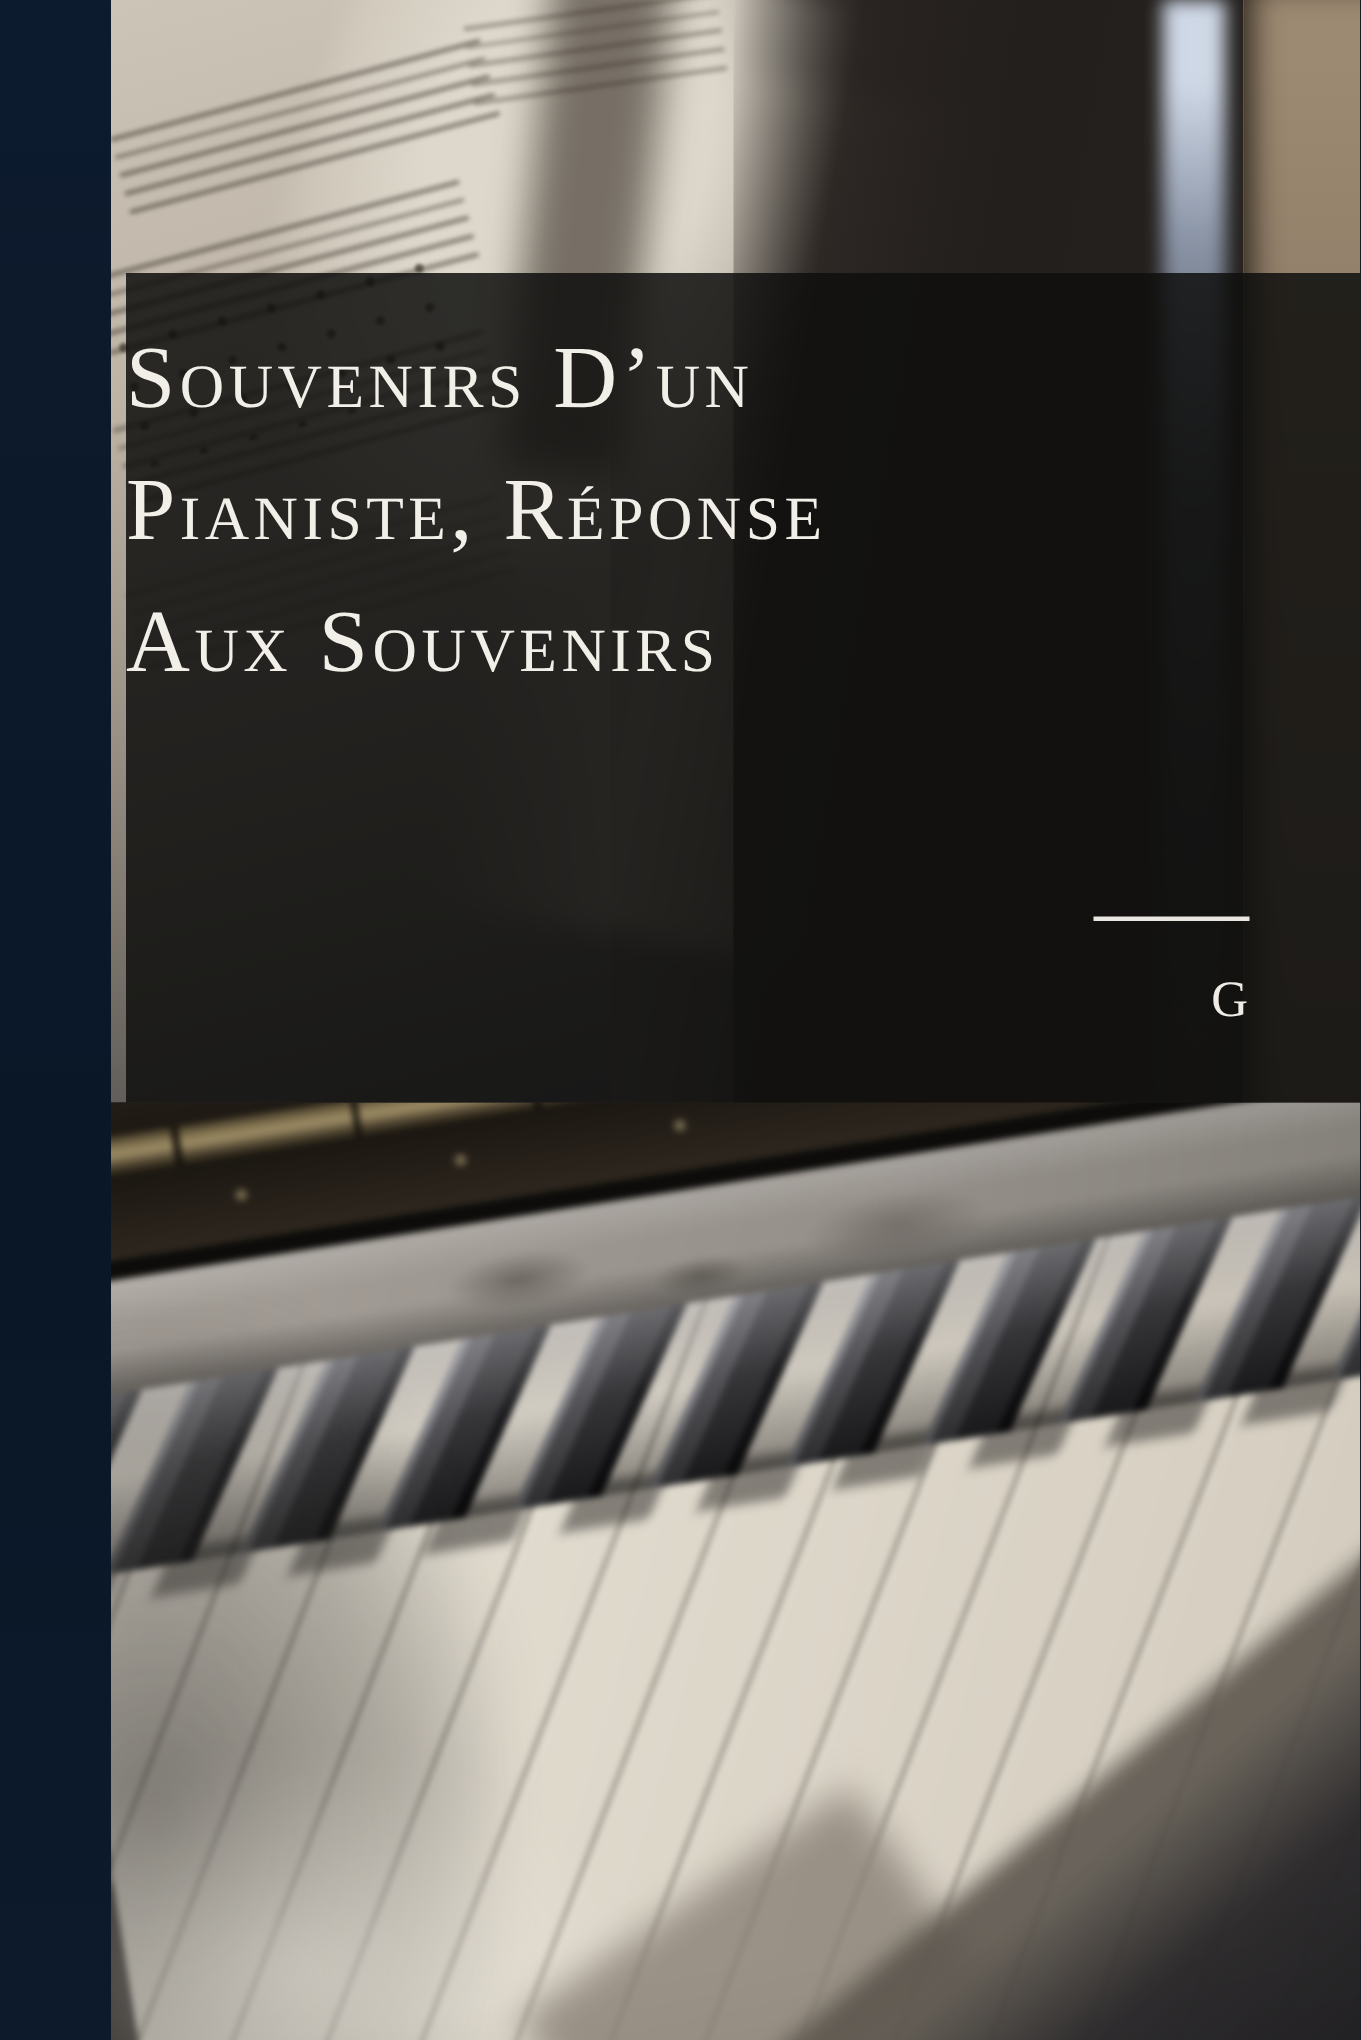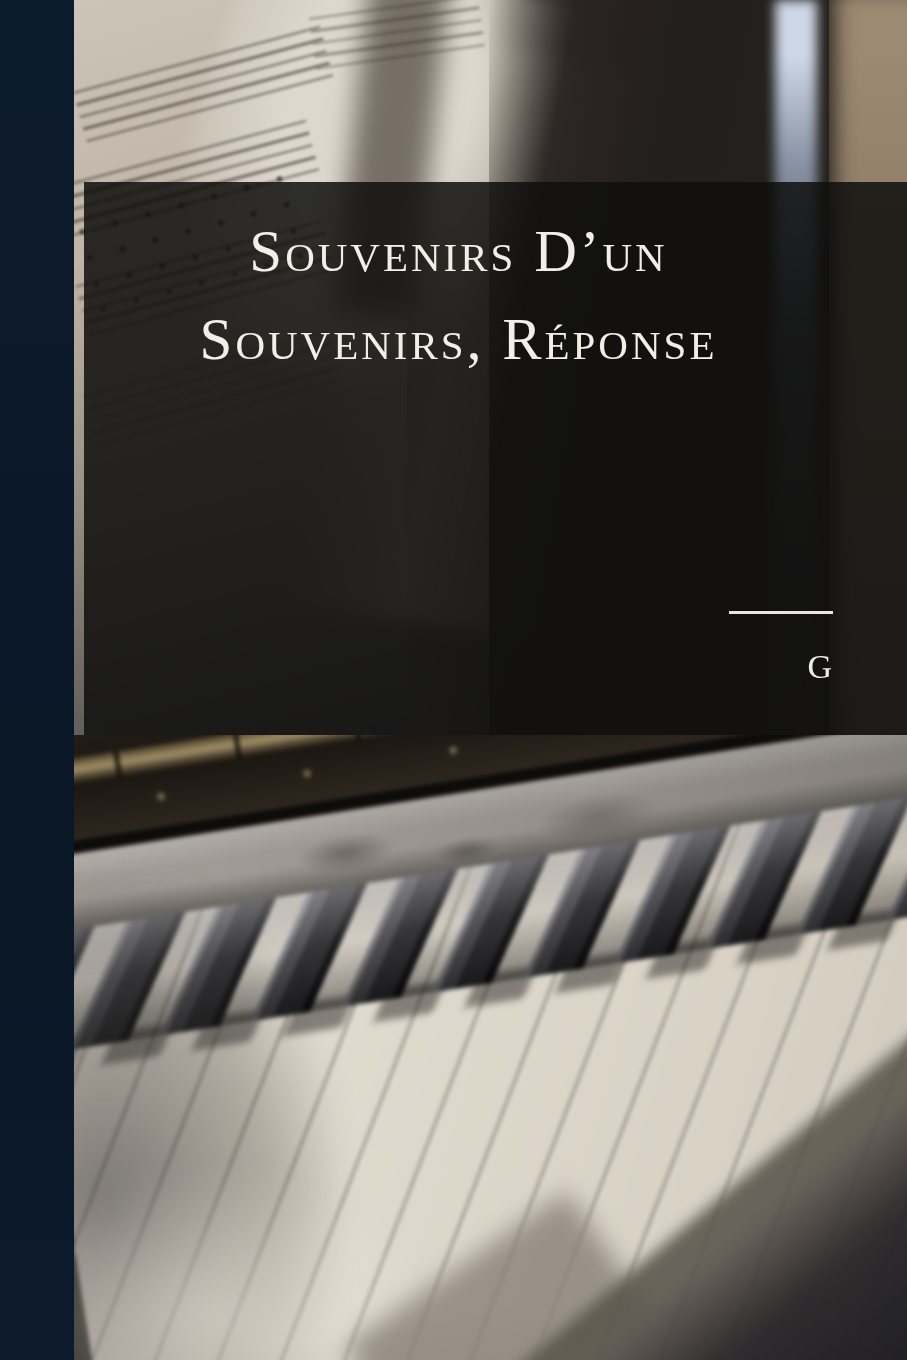--- a/index.html
+++ b/index.html
@@ -76,21 +76,21 @@
      background:radial-gradient(ellipse at 22% 60%,rgba(50,48,46,.6),rgba(50,48,46,.28) 50%,transparent 75%);}
   .fog-wk{left:-20px;top:430px;width:380px;height:250px;filter:blur(14px);
      background:radial-gradient(ellipse at 40% 60%,rgba(240,236,226,.5),transparent 70%);}
   .blur-blob{left:290px;top:520px;width:270px;height:150px;transform:rotate(-35deg);filter:blur(12px);
      background:rgba(138,129,118,.8);}
   .front-wedge{left:440px;top:635px;width:1300px;height:950px;transform:rotate(-40deg);transform-origin:0 0;filter:blur(7px);
      background:linear-gradient(180deg,rgba(90,84,76,.88) 0 40px,rgba(40,38,40,.96) 130px,rgba(22,22,26,.98) 320px);}
 
   
   .overlay{left:84px;top:182px;width:823px;height:553px;background:rgba(15,15,14,.855);}
-  .title-block{left:0;top:0;width:100%;padding:25px 74px 0 0;text-align:center;
+  .title-block{left:0;top:0;width:100%;padding:25px 74px 0 0;text-align:left;
      font-size:59px;line-height:88px;font-variant:small-caps;letter-spacing:3px;
      color:#f2efe8;position:relative;}
   .title-block div{position:relative;}
   .divider{right:74px;top:429px;width:104px;height:3px;background:#e9e6df;}
   .author{right:74px;top:468px;width:300px;text-align:right;font-size:34px;line-height:34px;
      letter-spacing:1px;color:#efece5;}
 </style>
 </head>
 <body>
 
@@ -135,19 +135,20 @@
       <div class="fog-left"></div>
       <div class="fog-wk"></div>
       <div class="blur-blob"></div>
       <div class="front-wedge"></div>
     </div>
   </div>
 
   <div class="overlay">
     <div class="title-block">
       <div>Souvenirs D’un</div>
-      <div>Souvenirs, Réponse</div>
+      <div>Pianiste, Réponse</div>
+      <div>Aux Souvenirs</div>
     </div>
     <div class="divider"></div>
     <div class="author">G</div>
   </div>
 
 </div>
 
 </body></html>

